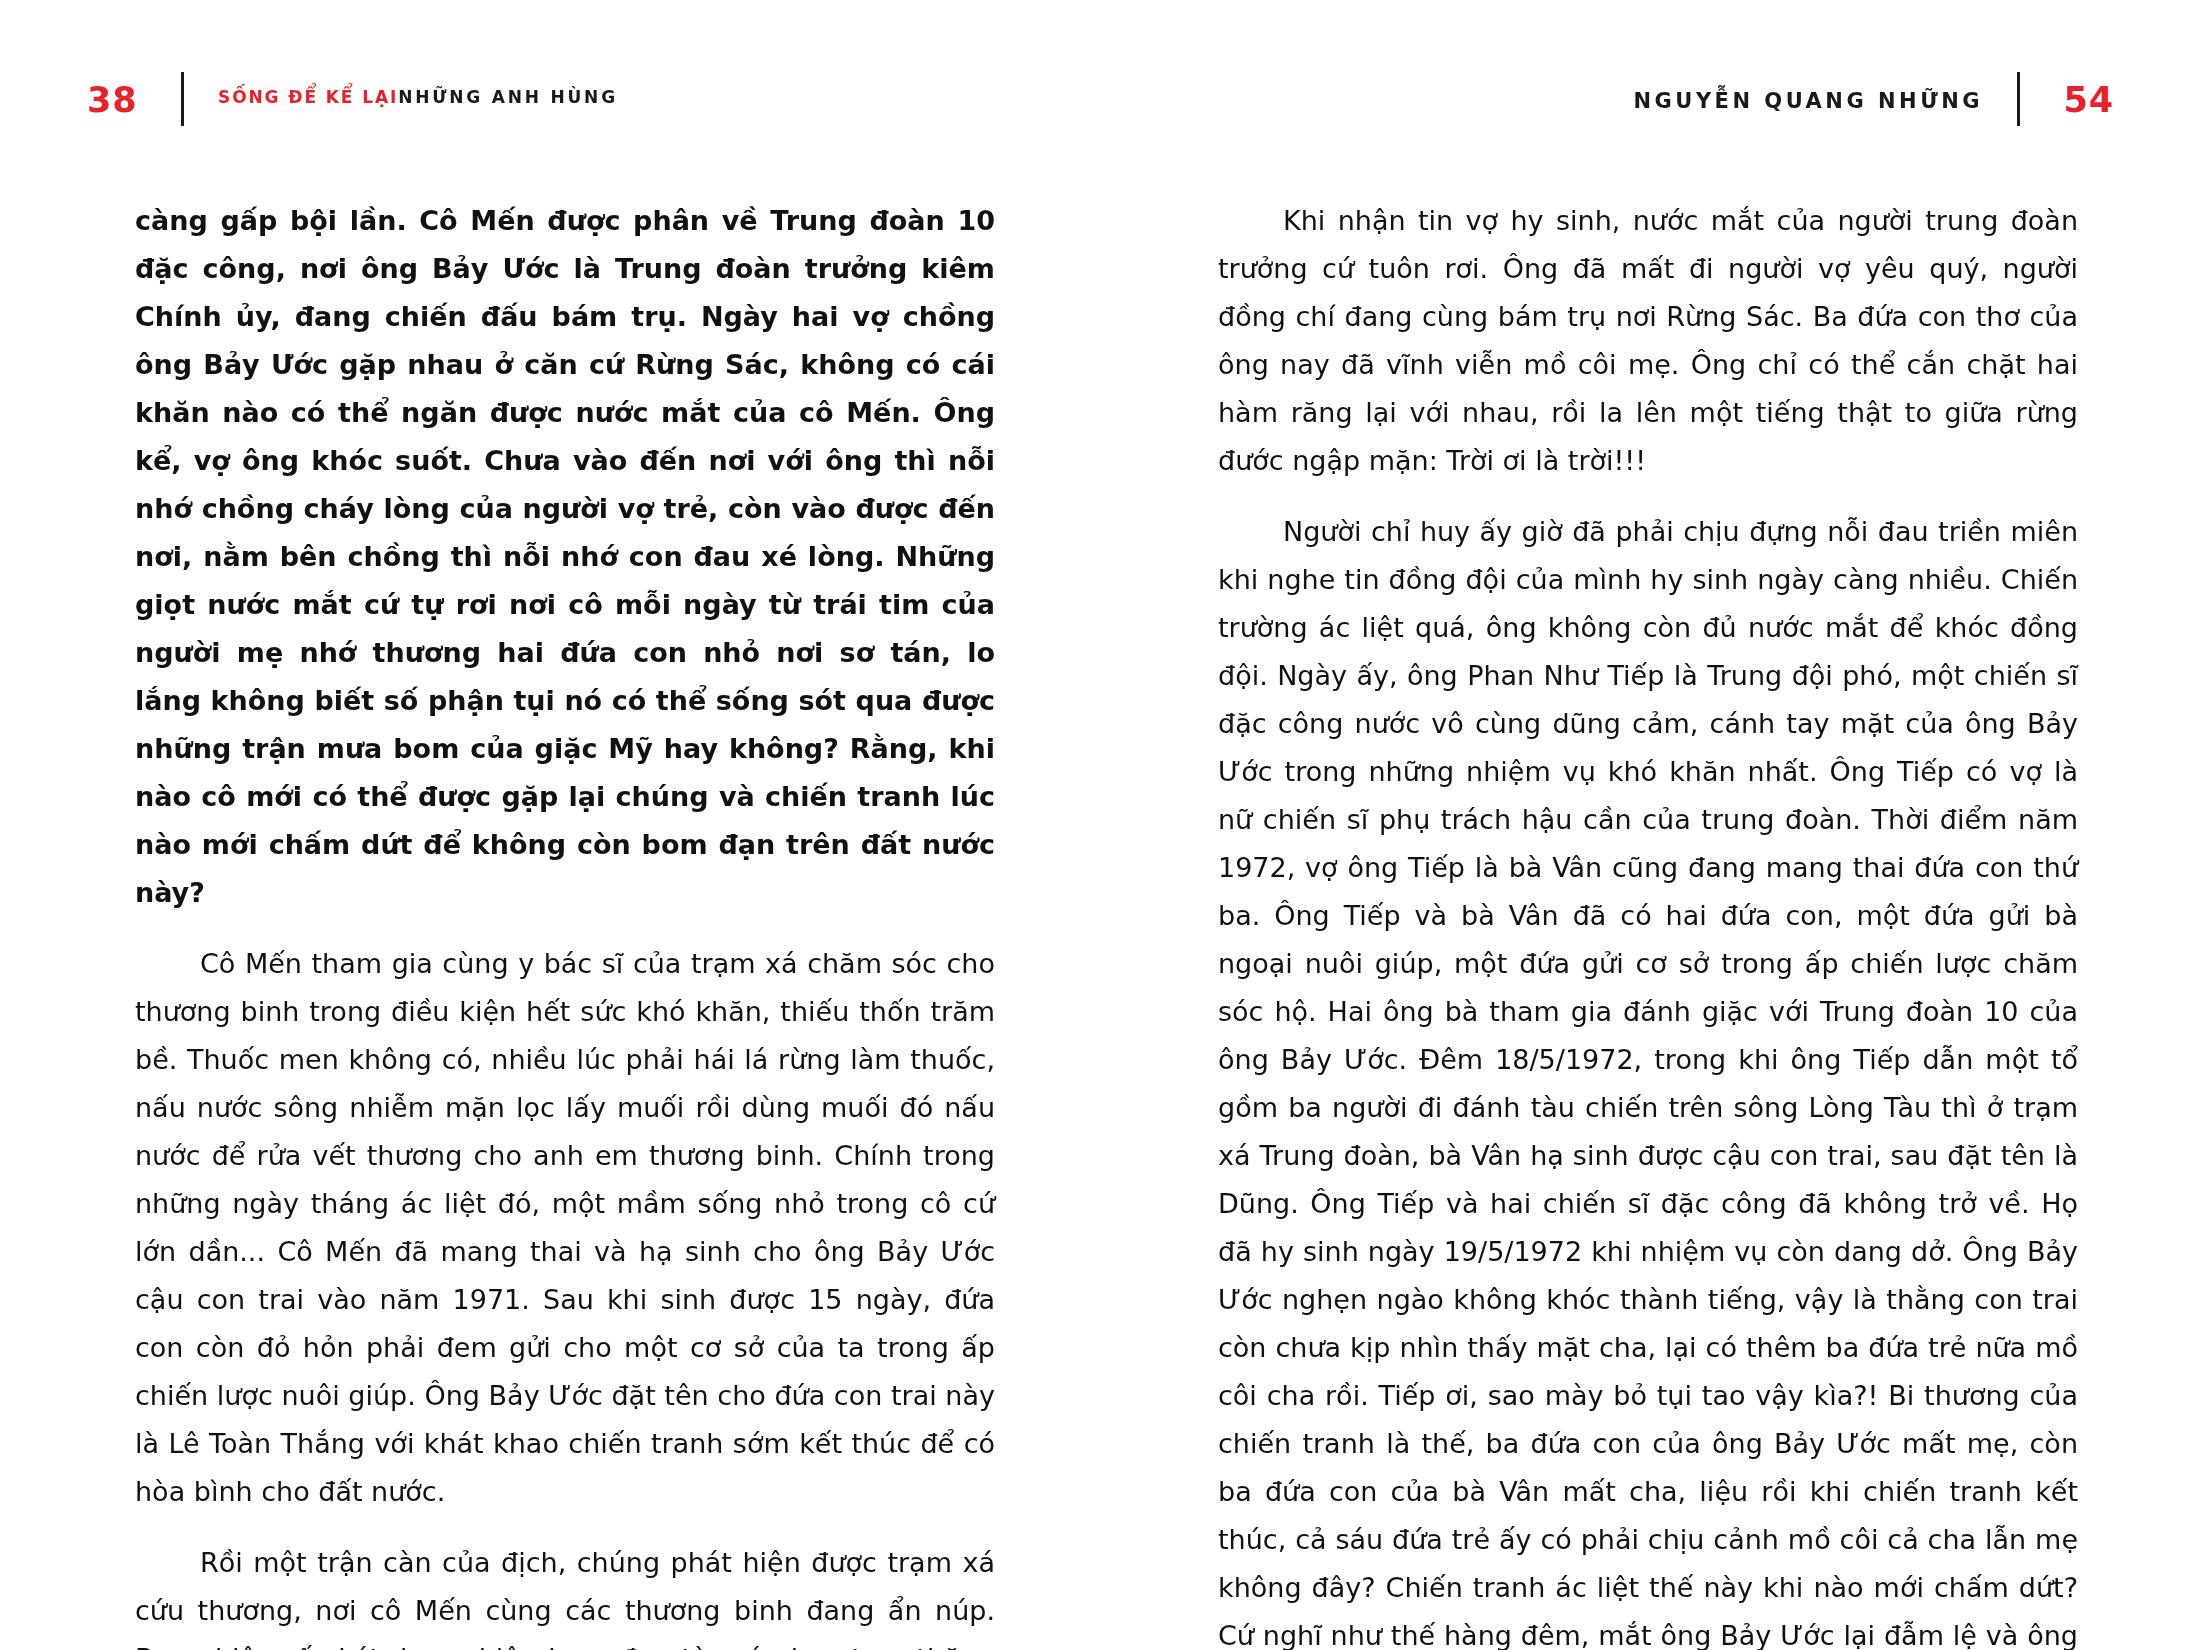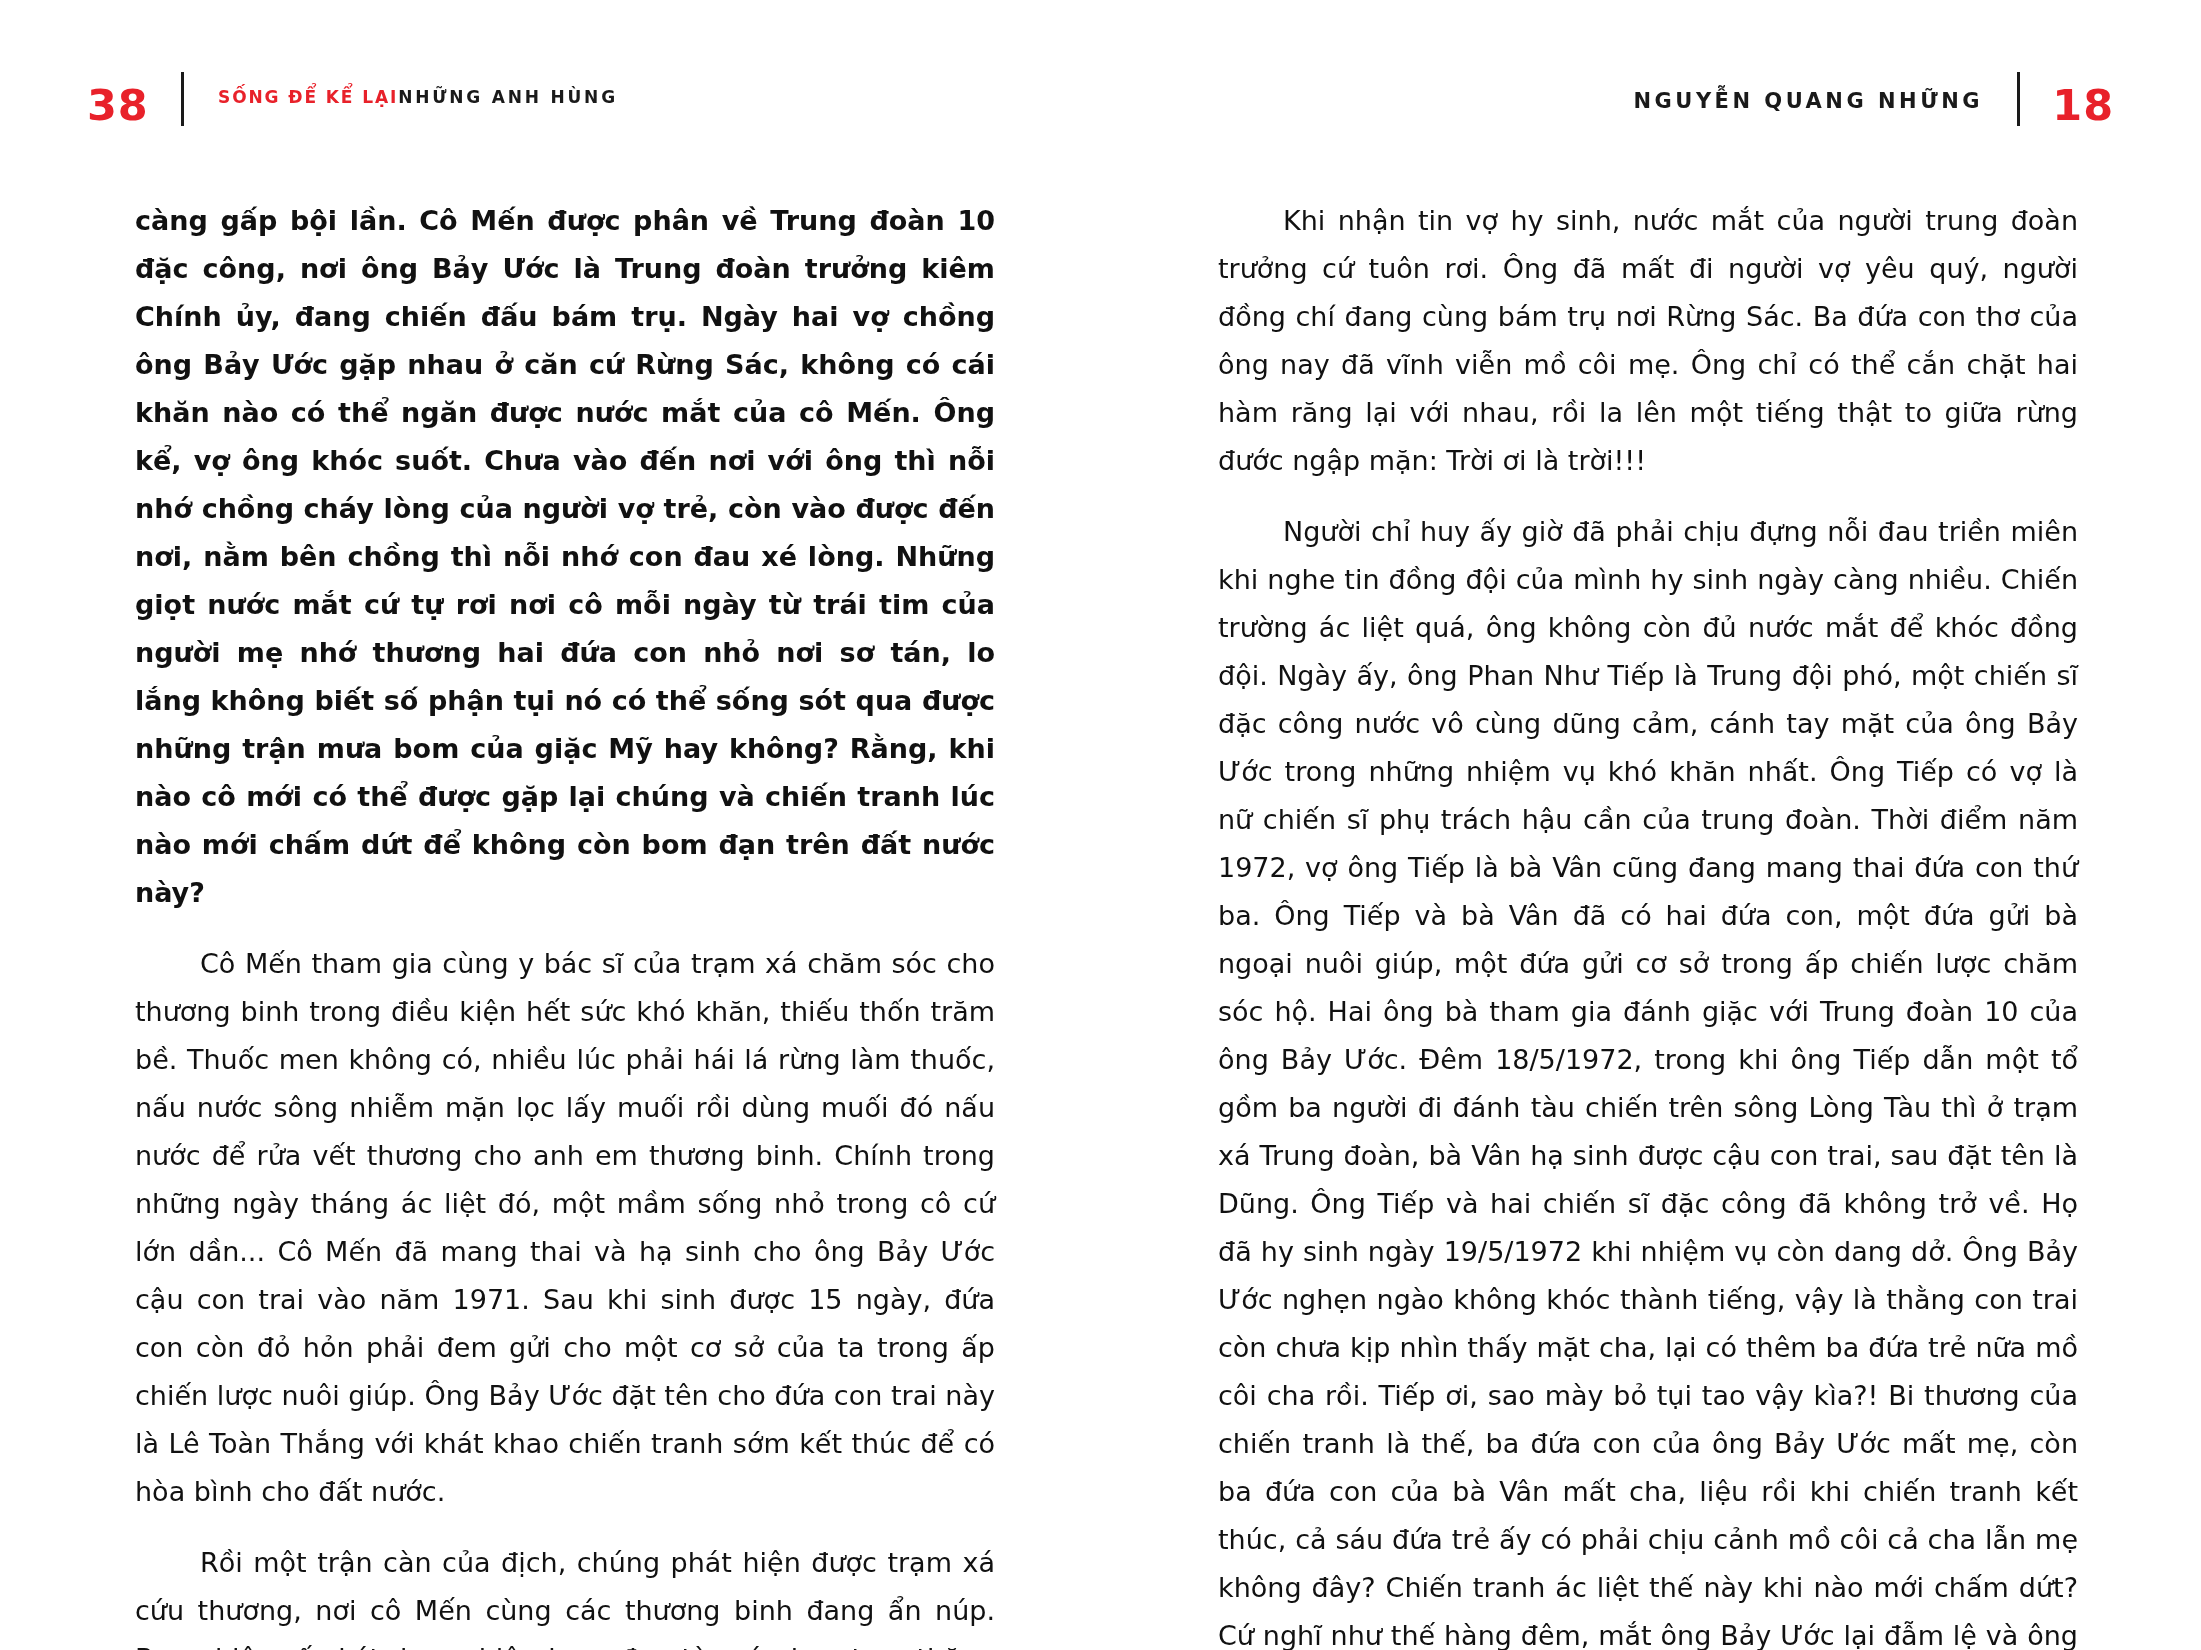--- a/index.html
+++ b/index.html
@@ -21,21 +21,21 @@
     position: absolute;
     top: 68px;
     left: 0;
     width: 2201px;
     height: 61px;
   }
   .folio {
     position: absolute;
     font-family: "DejaVu Sans", sans-serif;
     font-weight: bold;
-    font-size: 43px;
+    font-size: 35px;
     color: #e8212a;
     letter-spacing: 0.9px;
   }
   .folio-left  { left: 87px;  top: 12.2px; }
   .folio-right { right: 87px; top: 12.2px; }
 
   .rule {
     position: absolute;
     width: 2.6px;
     height: 54px;
@@ -107,21 +107,21 @@
 
   <div class="header">
     <div class="folio folio-left">38</div>
     <div class="rule rule-left"></div>
     <div class="head-left">
       <span class="bookname">SỐNG ĐỂ KỂ LẠI</span><span class="subname">NHỮNG ANH HÙNG</span>
     </div>
 
     <div class="head-right">NGUYỄN QUANG NHỮNG</div>
     <div class="rule rule-right"></div>
-    <div class="folio folio-right">18</div>
+    <div class="folio folio-right">54</div>
   </div>
 
   <div class="col col-left">
     <p class="cont">càng gấp bội lần. Cô Mến được phân về Trung đoàn 10 đặc công, nơi ông Bảy Ước là Trung đoàn trưởng kiêm Chính ủy, đang chiến đấu bám trụ. Ngày hai vợ chồng ông Bảy Ước gặp nhau ở căn cứ Rừng Sác, không có cái khăn nào có thể ngăn được nước mắt của cô Mến. Ông kể, vợ ông khóc suốt. Chưa vào đến nơi với ông thì nỗi nhớ chồng cháy lòng của người vợ trẻ, còn vào được đến nơi, nằm bên chồng thì nỗi nhớ con đau xé lòng. Những giọt nước mắt cứ tự rơi nơi cô mỗi ngày từ trái tim của người mẹ nhớ thương hai đứa con nhỏ nơi sơ tán, lo lắng không biết số phận tụi nó có thể sống sót qua được những trận mưa bom của giặc Mỹ hay không? Rằng, khi nào cô mới có thể được gặp lại chúng và chiến tranh lúc nào mới chấm dứt để không còn bom đạn trên đất nước này?</p>
     <p>Cô Mến tham gia cùng y bác sĩ của trạm xá chăm sóc cho thương binh trong điều kiện hết sức khó khăn, thiếu thốn trăm bề. Thuốc men không có, nhiều lúc phải hái lá rừng làm thuốc, nấu nước sông nhiễm mặn lọc lấy muối rồi dùng muối đó nấu nước để rửa vết thương cho anh em thương binh. Chính trong những ngày tháng ác liệt đó, một mầm sống nhỏ trong cô cứ lớn dần... Cô Mến đã mang thai và hạ sinh cho ông Bảy Ước cậu con trai vào năm 1971. Sau khi sinh được 15 ngày, đứa con còn đỏ hỏn phải đem gửi cho một cơ sở của ta trong ấp chiến lược nuôi giúp. Ông Bảy Ước đặt tên cho đứa con trai này là Lê Toàn Thắng với khát khao chiến tranh sớm kết thúc để có hòa bình cho đất nước.</p>
     <p>Rồi một trận càn của địch, chúng phát hiện được trạm xá cứu thương, nơi cô Mến cùng các thương binh đang ẩn núp. Bao nhiêu rốc két, bao nhiêu bom đạn từ máy bay trực thăng và phản lực chúng thi nhau đổ xuống đấy để hủy diệt. Cô Mến đã hy sinh cùng các đồng đội của mình, khi ấy cháu Toàn Thắng mới được ba tháng tuổi, đang ở trong ấp chiến lược. Hỏi, có còn khổ đau nào hơn thế với gia đình ông Bảy Ước? Rằng, chiến tranh là mất mát, rằng chiến tranh là đau thương cho tất cả mọi người!</p>
   </div>
 
   <div class="col col-right">
     <p>Khi nhận tin vợ hy sinh, nước mắt của người trung đoàn trưởng cứ tuôn rơi. Ông đã mất đi người vợ yêu quý, người đồng chí đang cùng bám trụ nơi Rừng Sác. Ba đứa con thơ của ông nay đã vĩnh viễn mồ côi mẹ. Ông chỉ có thể cắn chặt hai hàm răng lại với nhau, rồi la lên một tiếng thật to giữa rừng đước ngập mặn: Trời ơi là trời!!!</p>

